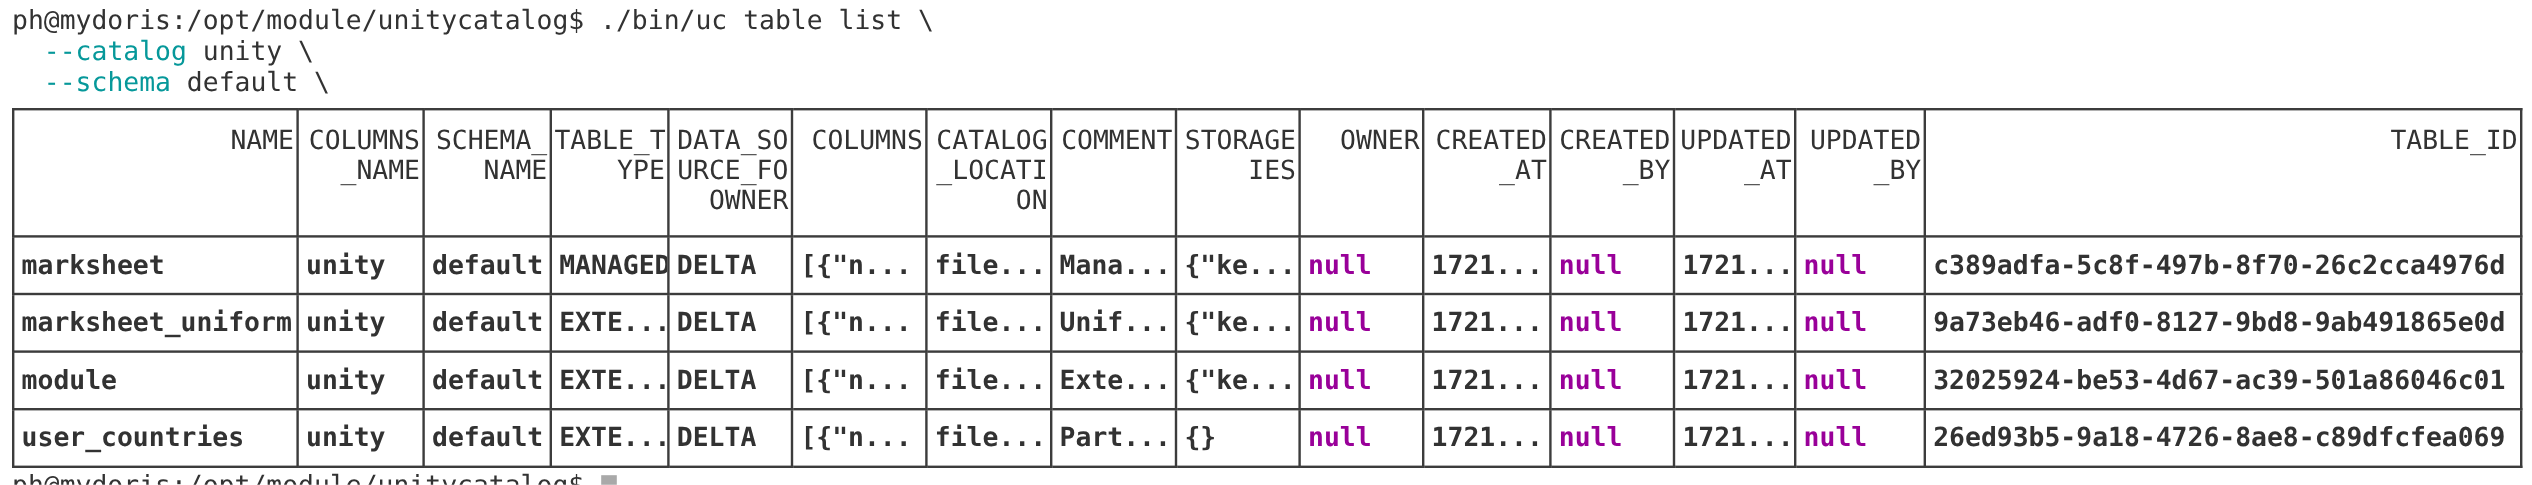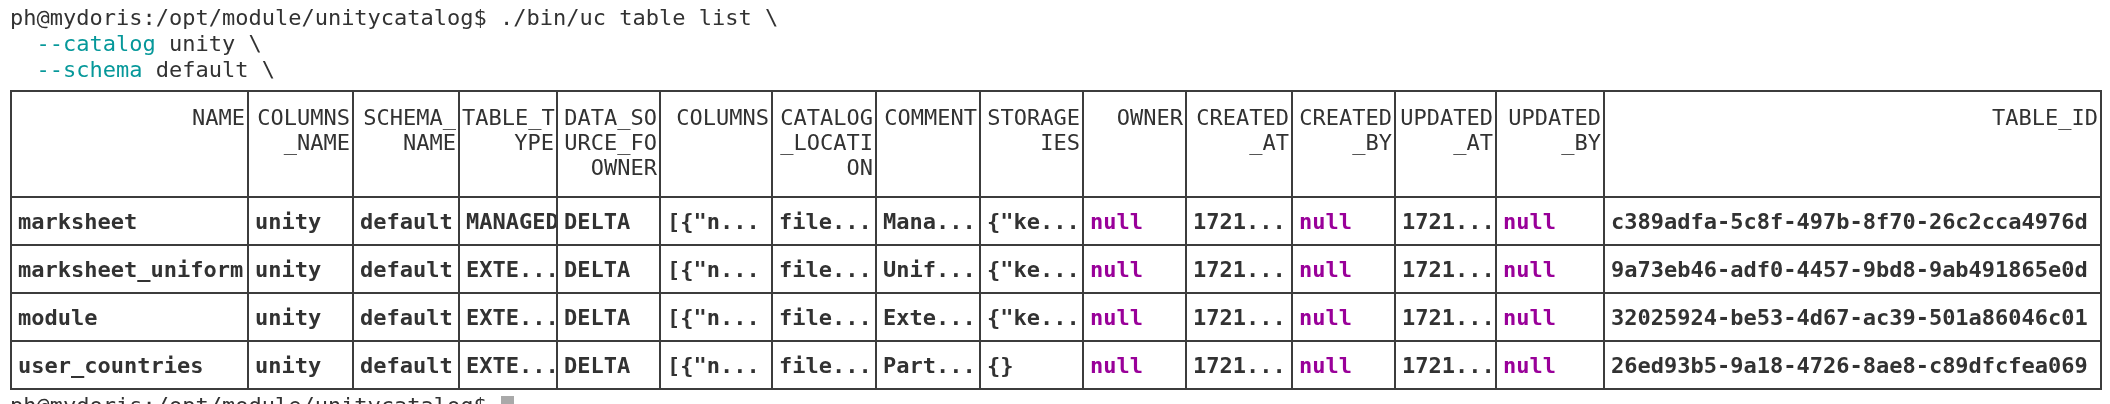--- a/index.html
+++ b/index.html
@@ -126,21 +126,21 @@
           <td>DELTA</td>
           <td>[{"n...</td>
           <td>file...</td>
           <td>Unif...</td>
           <td>{"ke...</td>
           <td class="null-val">null</td>
           <td>1721...</td>
           <td class="null-val">null</td>
           <td>1721...</td>
           <td class="null-val">null</td>
-          <td>9a73eb46-adf0-4457-9bd8-9ab491865e0d</td>
+          <td>9a73eb46-adf0-8127-9bd8-9ab491865e0d</td>
         </tr>
         <tr>
           <td>module</td>
           <td>unity</td>
           <td>default</td>
           <td>EXTE...</td>
           <td>DELTA</td>
           <td>[{"n...</td>
           <td>file...</td>
           <td>Exte...</td>

